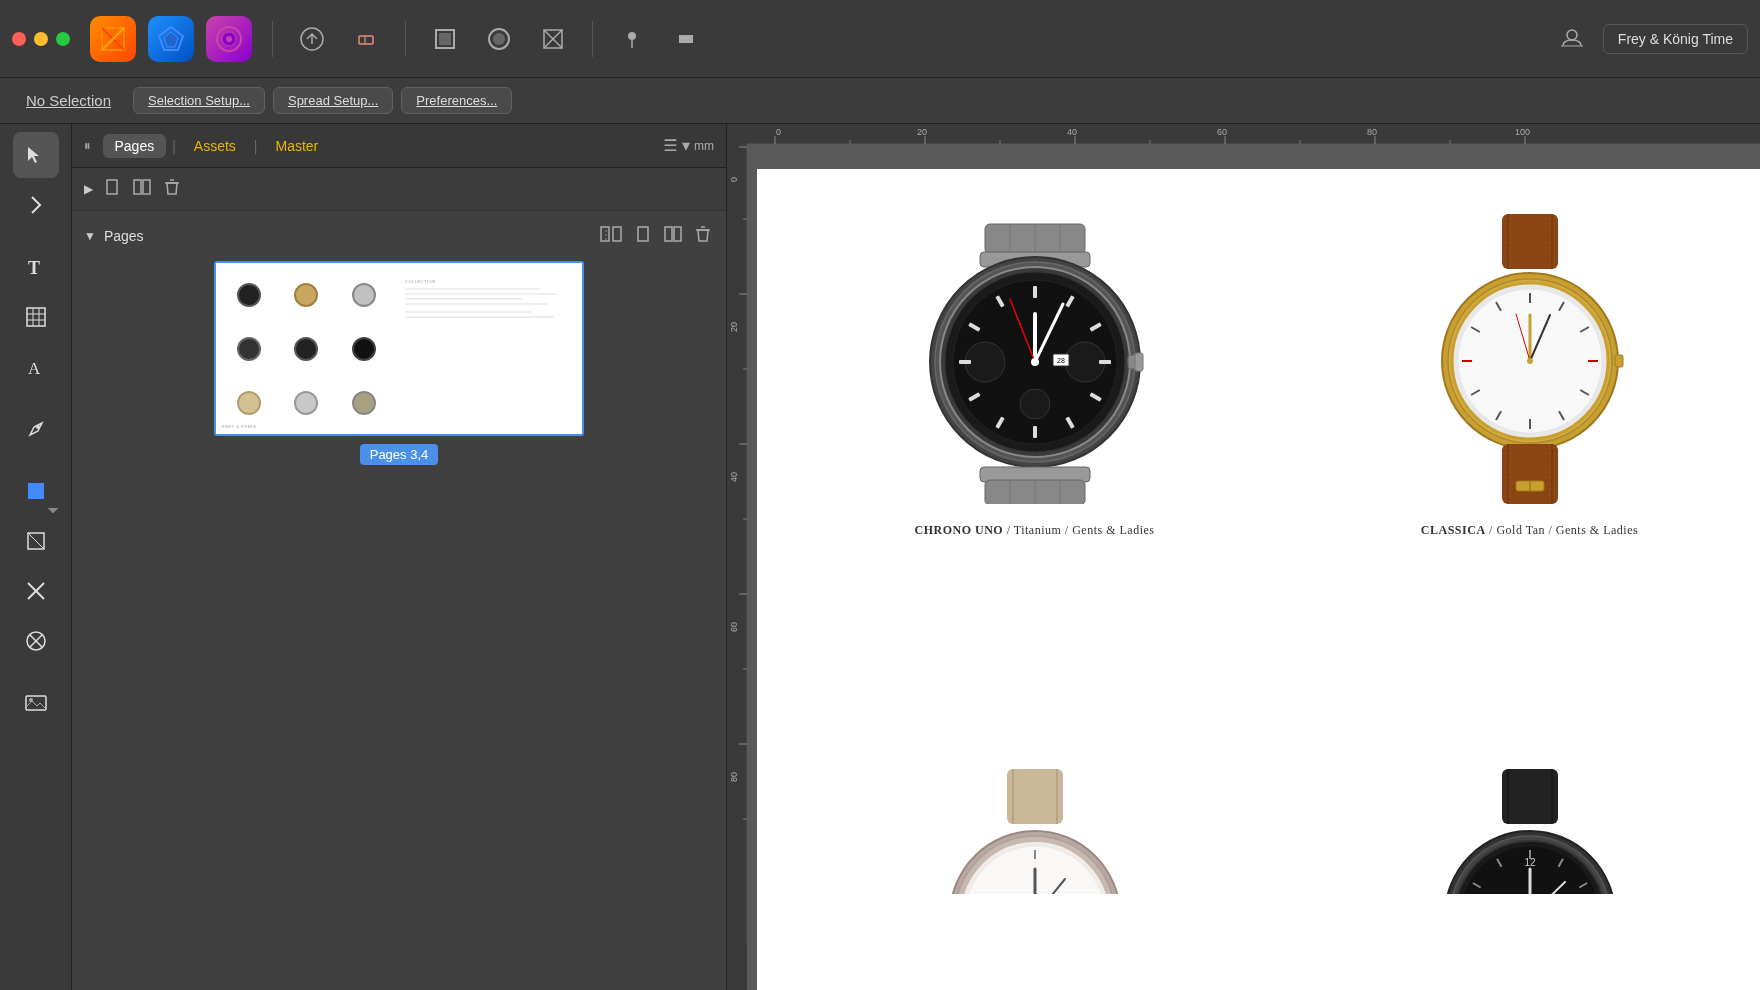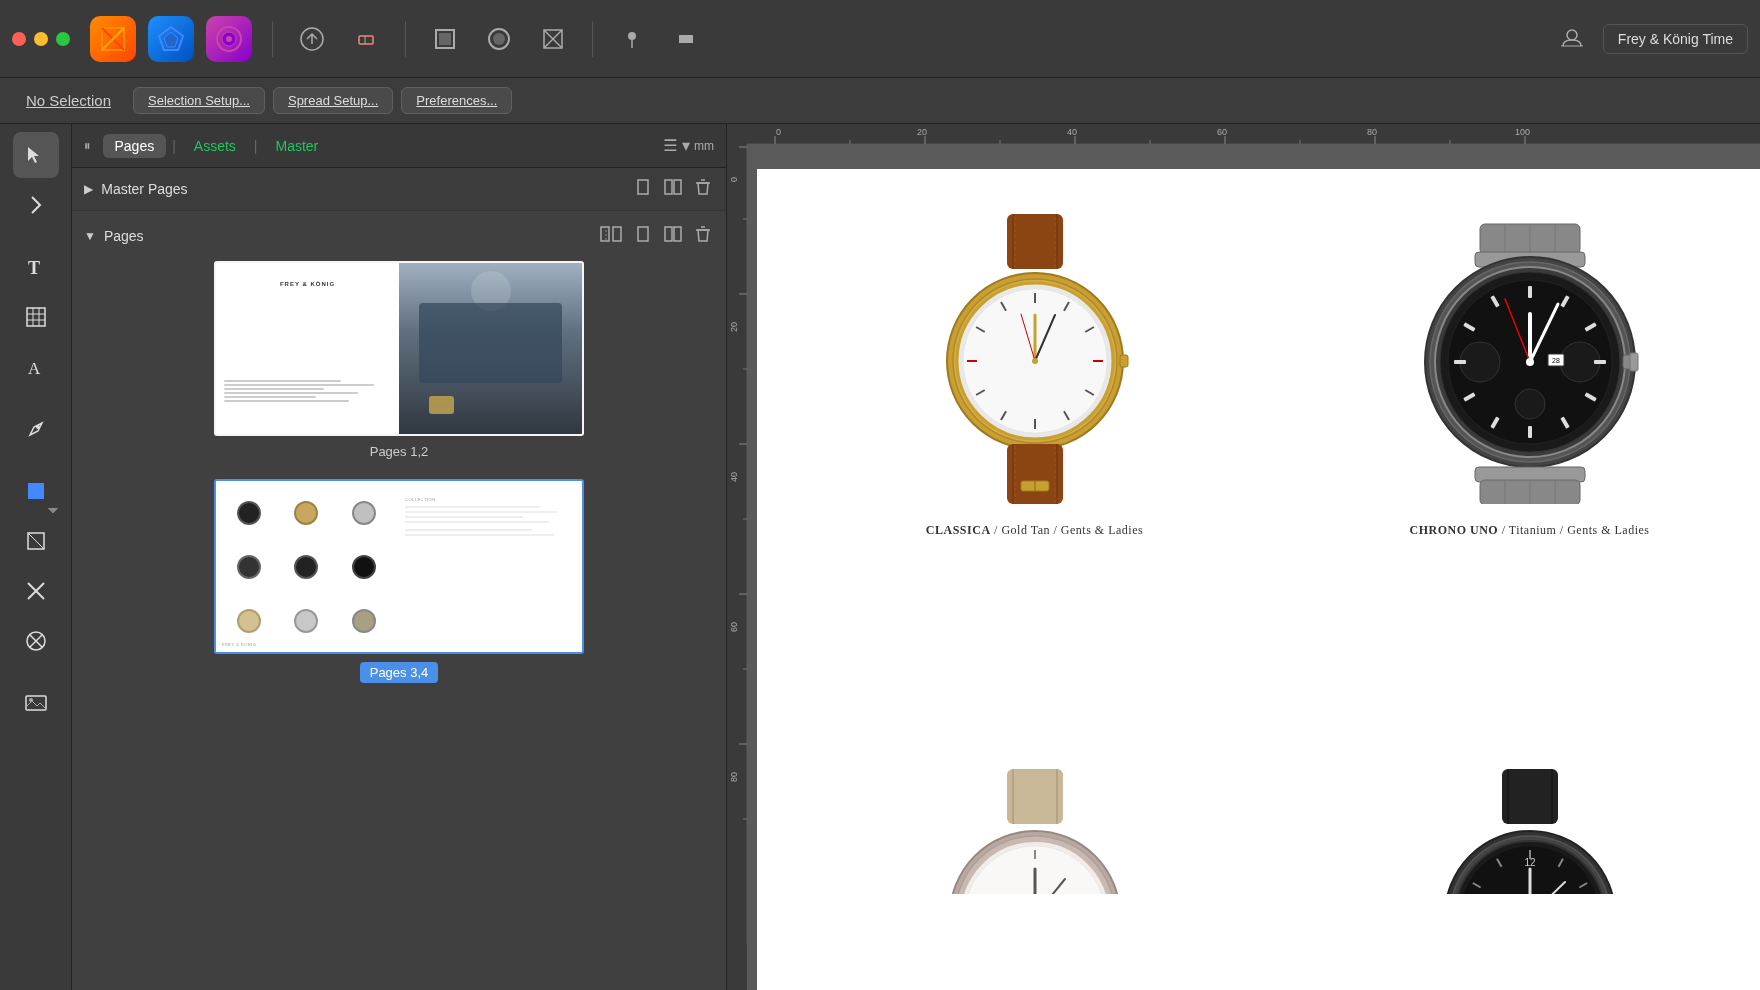--- a/index.html
+++ b/index.html
@@ -170,21 +170,21 @@
       color: #aaa;
       font-size: 13px;
       margin-right: 8px;
       cursor: pointer;
     }
     .panel-tab {
       padding: 4px 12px;
       border-radius: 6px;
       font-size: 14px;
       cursor: pointer;
-      color: #22c55e;
+      color: #eab308;
     }
     .panel-tab.active {
       background: #555;
       color: #fff;
     }
     .tab-separator {
       color: #666;
       font-size: 14px;
       margin: 0 2px;
     }
@@ -561,21 +561,20 @@
       <span class="panel-tab">Assets</span>
       <span class="tab-separator">|</span>
       <span class="panel-tab">Master</span>
       <div class="panel-tab-spacer"></div>
       <span class="list-icon">☰ ▾</span>
       <span class="mm-label">mm</span>
     </div>
 
     <div class="section-header">
       <span class="section-toggle">▶</span>
-      <span class="section-title">Master Pages</span>
       <div class="section-actions">
         <span class="sec-icon">
           <svg width="18" height="18" viewBox="0 0 18 18">
               <rect x="4" y="2" width="10" height="14" fill="none" stroke="#aaa" stroke-width="1.5"></rect>
             </svg>
         </span>
         <span class="sec-icon">
           <svg width="18" height="18" viewBox="0 0 18 18">
               <rect x="1" y="2" width="7" height="14" fill="none" stroke="#aaa" stroke-width="1.5"></rect>
               <rect x="10" y="2" width="7" height="14" fill="none" stroke="#aaa" stroke-width="1.5"></rect>
@@ -617,45 +616,20 @@
           <span class="sec-icon">
             <svg width="18" height="18" viewBox="0 0 18 18">
                 <path d="M4 5 L14 5 L13 16 L5 16 Z" fill="none" stroke="#aaa" stroke-width="1.5"></path>
                 <line x1="2" y1="5" x2="16" y2="5" stroke="#aaa" stroke-width="1.5"></line>
                 <line x1="7" y1="2" x2="11" y2="2" stroke="#aaa" stroke-width="1.5"></line>
               </svg>
           </span>
         </div>
       </div>
 
-      <div class="page-thumb-container">
-        <div class="page-thumb">
-
-          <div class="page-thumb-half thumb-page1-left" style="position:relative;background:#fff;">
-            <div class="thumb-logo">FREY &amp; KÖNIG</div>
-            <div style="position:absolute;bottom:30px;left:8px;right:8px;">
-              <div class="thumb-line" style="width:70%"></div>
-              <div class="thumb-line" style="width:90%"></div>
-              <div class="thumb-line" style="width:60%"></div>
-              <div class="thumb-line" style="width:80%"></div>
-              <div class="thumb-line" style="width:55%"></div>
-              <div class="thumb-line" style="width:75%"></div>
-            </div>
-          </div>
-
-          <div class="page-thumb-half" style="background:linear-gradient(180deg,#a0b0c0 0%,#607080 40%,#303840 100%);position:relative;overflow:hidden;">
-
-            <div style="position:absolute;top:8px;left:50%;transform:translateX(-50%);width:40px;height:40px;background:rgba(255,255,255,0.15);border-radius:50%;"></div>
-            <div style="position:absolute;top:40px;left:20px;right:20px;height:80px;background:rgba(50,70,90,0.7);border-radius:4px;"></div>
-
-            <div style="position:absolute;bottom:20px;left:30px;width:25px;height:18px;background:rgba(200,168,80,0.8);border-radius:3px;"></div>
-          </div>
-        </div>
-        <span class="page-label">Pages 1,2</span>
-      </div>
 
       <div class="page-thumb-container">
         <div class="page-thumb selected">
 
           <div class="page-thumb-half" style="background:#fff;padding:6px;position:relative;">
             <div style="display:grid;grid-template-columns:repeat(3,1fr);grid-template-rows:repeat(3,1fr);gap:3px;height:100%;">
 
               <div style="display:flex;align-items:center;justify-content:center;">
                   <div style="width:24px;height:24px;border-radius:50%;background:#222;border:2px solid #555;"></div>
                 </div>
@@ -761,20 +735,85 @@
     </div>
 
     <div class="page-canvas">
       <div class="page-white">
 
         <div style="display:grid;grid-template-columns:1fr 1fr;width:100%;padding:40px 50px;gap:20px 40px;align-items:start;">
 
           <div style="display:flex;flex-direction:column;align-items:center;gap:14px;">
             <div style="width:300px;height:300px;display:flex;align-items:center;justify-content:center;">
 
+              <svg width="280" height="290" viewBox="0 0 280 290">
+
+                <rect x="90" y="10" width="100" height="30" rx="5" fill="#888" stroke="#666" stroke-width="1"></rect>
+                <line x1="115" y1="10" x2="115" y2="40" stroke="#777" stroke-width="1"></line>
+                <line x1="140" y1="10" x2="140" y2="40" stroke="#777" stroke-width="1"></line>
+                <line x1="165" y1="10" x2="165" y2="40" stroke="#777" stroke-width="1"></line>
+
+                <rect x="85" y="38" width="110" height="15" rx="4" fill="#999" stroke="#666" stroke-width="1"></rect>
+
+                <circle cx="140" cy="148" r="105" fill="#444" stroke="#333" stroke-width="2"></circle>
+                <circle cx="140" cy="148" r="100" fill="#555" stroke="#666" stroke-width="1.5"></circle>
+
+                <circle cx="140" cy="148" r="95" fill="#3a3a3a" stroke="#888" stroke-width="2"></circle>
+
+                <circle cx="140" cy="148" r="90" fill="#1a1a1a" stroke="#333" stroke-width="1"></circle>
+
+                <circle cx="140" cy="148" r="82" fill="#111" stroke="#222" stroke-width="1"></circle>
+
+                <circle cx="90" cy="148" r="20" fill="#1a1a1a" stroke="#333" stroke-width="1"></circle>
+                <circle cx="190" cy="148" r="20" fill="#1a1a1a" stroke="#333" stroke-width="1"></circle>
+                <circle cx="140" cy="190" r="15" fill="#1a1a1a" stroke="#333" stroke-width="1"></circle>
+
+                <rect x="158" y="140" width="16" height="12" rx="1" fill="#fff" stroke="#333" stroke-width="1"></rect>
+                <text x="166" y="149" text-anchor="middle" font-size="7" fill="#000" font-family="sans-serif">28</text>
+
+                <rect x="138" y="72" width="4" height="12" rx="1" fill="#ddd" transform="rotate(0,140,148)"></rect>
+                <rect x="138" y="72" width="4" height="12" rx="1" fill="#ddd" transform="rotate(30,140,148)"></rect>
+                <rect x="138" y="72" width="4" height="12" rx="1" fill="#ddd" transform="rotate(60,140,148)"></rect>
+                <rect x="138" y="72" width="4" height="12" rx="1" fill="#ddd" transform="rotate(90,140,148)"></rect>
+                <rect x="138" y="72" width="4" height="12" rx="1" fill="#ddd" transform="rotate(120,140,148)"></rect>
+                <rect x="138" y="72" width="4" height="12" rx="1" fill="#ddd" transform="rotate(150,140,148)"></rect>
+                <rect x="138" y="72" width="4" height="12" rx="1" fill="#ddd" transform="rotate(180,140,148)"></rect>
+                <rect x="138" y="72" width="4" height="12" rx="1" fill="#ddd" transform="rotate(210,140,148)"></rect>
+                <rect x="138" y="72" width="4" height="12" rx="1" fill="#ddd" transform="rotate(240,140,148)"></rect>
+                <rect x="138" y="72" width="4" height="12" rx="1" fill="#ddd" transform="rotate(270,140,148)"></rect>
+                <rect x="138" y="72" width="4" height="12" rx="1" fill="#ddd" transform="rotate(300,140,148)"></rect>
+                <rect x="138" y="72" width="4" height="12" rx="1" fill="#ddd" transform="rotate(330,140,148)"></rect>
+
+                <line x1="140" y1="148" x2="140" y2="100" stroke="#fff" stroke-width="4" stroke-linecap="round"></line>
+
+                <line x1="140" y1="148" x2="168" y2="90" stroke="#fff" stroke-width="3" stroke-linecap="round"></line>
+
+                <line x1="140" y1="148" x2="115" y2="85" stroke="#e00" stroke-width="1.5" stroke-linecap="round"></line>
+                <circle cx="140" cy="148" r="4" fill="#fff"></circle>
+
+                <rect x="233" y="141" width="10" height="14" rx="3" fill="#888" stroke="#666" stroke-width="1"></rect>
+                <rect x="240" y="139" width="8" height="18" rx="2" fill="#999" stroke="#777" stroke-width="1"></rect>
+
+                <rect x="85" y="253" width="110" height="15" rx="4" fill="#999" stroke="#666" stroke-width="1"></rect>
+
+                <rect x="90" y="266" width="100" height="25" rx="5" fill="#888" stroke="#666" stroke-width="1"></rect>
+                <line x1="115" y1="266" x2="115" y2="291" stroke="#777" stroke-width="1"></line>
+                <line x1="140" y1="266" x2="140" y2="291" stroke="#777" stroke-width="1"></line>
+                <line x1="165" y1="266" x2="165" y2="291" stroke="#777" stroke-width="1"></line>
+              </svg>
+            </div>
+            <div class="watch-caption">
+              <span class="model">CHRONO UNO</span>
+              <span> / Titanium / Gents &amp; Ladies</span>
+            </div>
+          </div>
+
+          <div style="display:flex;flex-direction:column;align-items:center;gap:14px;">
+            <div style="width:300px;height:300px;display:flex;align-items:center;justify-content:center;">
+
               <svg width="220" height="300" viewBox="0 0 220 300">
 
                 <rect x="82" y="5" width="56" height="55" rx="6" fill="#8B4513"></rect>
                 <line x1="88" y1="5" x2="88" y2="60" stroke="#6B3410" stroke-width="1"></line>
                 <line x1="132" y1="5" x2="132" y2="60" stroke="#6B3410" stroke-width="1"></line>
 
                 <line x1="90" y1="8" x2="90" y2="58" stroke="#a06030" stroke-width="0.5" stroke-dasharray="3,3"></line>
                 <line x1="130" y1="8" x2="130" y2="58" stroke="#a06030" stroke-width="0.5" stroke-dasharray="3,3"></line>
 
                 <circle cx="110" cy="152" r="88" fill="#c8a030" stroke="#a07820" stroke-width="2"></circle>
@@ -815,85 +854,20 @@
                 <rect x="96" y="272" width="28" height="10" rx="2" fill="#c8a030" stroke="#a07820" stroke-width="1"></rect>
                 <line x1="110" y1="272" x2="110" y2="282" stroke="#a07820" stroke-width="1.5"></line>
               </svg>
             </div>
             <div class="watch-caption">
               <span class="model">CLASSICA</span>
               <span> / Gold Tan / Gents &amp; Ladies</span>
             </div>
           </div>
 
-          <div style="display:flex;flex-direction:column;align-items:center;gap:14px;">
-            <div style="width:300px;height:300px;display:flex;align-items:center;justify-content:center;">
-
-              <svg width="280" height="290" viewBox="0 0 280 290">
-
-                <rect x="90" y="10" width="100" height="30" rx="5" fill="#888" stroke="#666" stroke-width="1"></rect>
-                <line x1="115" y1="10" x2="115" y2="40" stroke="#777" stroke-width="1"></line>
-                <line x1="140" y1="10" x2="140" y2="40" stroke="#777" stroke-width="1"></line>
-                <line x1="165" y1="10" x2="165" y2="40" stroke="#777" stroke-width="1"></line>
-
-                <rect x="85" y="38" width="110" height="15" rx="4" fill="#999" stroke="#666" stroke-width="1"></rect>
-
-                <circle cx="140" cy="148" r="105" fill="#444" stroke="#333" stroke-width="2"></circle>
-                <circle cx="140" cy="148" r="100" fill="#555" stroke="#666" stroke-width="1.5"></circle>
-
-                <circle cx="140" cy="148" r="95" fill="#3a3a3a" stroke="#888" stroke-width="2"></circle>
-
-                <circle cx="140" cy="148" r="90" fill="#1a1a1a" stroke="#333" stroke-width="1"></circle>
-
-                <circle cx="140" cy="148" r="82" fill="#111" stroke="#222" stroke-width="1"></circle>
-
-                <circle cx="90" cy="148" r="20" fill="#1a1a1a" stroke="#333" stroke-width="1"></circle>
-                <circle cx="190" cy="148" r="20" fill="#1a1a1a" stroke="#333" stroke-width="1"></circle>
-                <circle cx="140" cy="190" r="15" fill="#1a1a1a" stroke="#333" stroke-width="1"></circle>
-
-                <rect x="158" y="140" width="16" height="12" rx="1" fill="#fff" stroke="#333" stroke-width="1"></rect>
-                <text x="166" y="149" text-anchor="middle" font-size="7" fill="#000" font-family="sans-serif">28</text>
-
-                <rect x="138" y="72" width="4" height="12" rx="1" fill="#ddd" transform="rotate(0,140,148)"></rect>
-                <rect x="138" y="72" width="4" height="12" rx="1" fill="#ddd" transform="rotate(30,140,148)"></rect>
-                <rect x="138" y="72" width="4" height="12" rx="1" fill="#ddd" transform="rotate(60,140,148)"></rect>
-                <rect x="138" y="72" width="4" height="12" rx="1" fill="#ddd" transform="rotate(90,140,148)"></rect>
-                <rect x="138" y="72" width="4" height="12" rx="1" fill="#ddd" transform="rotate(120,140,148)"></rect>
-                <rect x="138" y="72" width="4" height="12" rx="1" fill="#ddd" transform="rotate(150,140,148)"></rect>
-                <rect x="138" y="72" width="4" height="12" rx="1" fill="#ddd" transform="rotate(180,140,148)"></rect>
-                <rect x="138" y="72" width="4" height="12" rx="1" fill="#ddd" transform="rotate(210,140,148)"></rect>
-                <rect x="138" y="72" width="4" height="12" rx="1" fill="#ddd" transform="rotate(240,140,148)"></rect>
-                <rect x="138" y="72" width="4" height="12" rx="1" fill="#ddd" transform="rotate(270,140,148)"></rect>
-                <rect x="138" y="72" width="4" height="12" rx="1" fill="#ddd" transform="rotate(300,140,148)"></rect>
-                <rect x="138" y="72" width="4" height="12" rx="1" fill="#ddd" transform="rotate(330,140,148)"></rect>
-
-                <line x1="140" y1="148" x2="140" y2="100" stroke="#fff" stroke-width="4" stroke-linecap="round"></line>
-
-                <line x1="140" y1="148" x2="168" y2="90" stroke="#fff" stroke-width="3" stroke-linecap="round"></line>
-
-                <line x1="140" y1="148" x2="115" y2="85" stroke="#e00" stroke-width="1.5" stroke-linecap="round"></line>
-                <circle cx="140" cy="148" r="4" fill="#fff"></circle>
-
-                <rect x="233" y="141" width="10" height="14" rx="3" fill="#888" stroke="#666" stroke-width="1"></rect>
-                <rect x="240" y="139" width="8" height="18" rx="2" fill="#999" stroke="#777" stroke-width="1"></rect>
-
-                <rect x="85" y="253" width="110" height="15" rx="4" fill="#999" stroke="#666" stroke-width="1"></rect>
-
-                <rect x="90" y="266" width="100" height="25" rx="5" fill="#888" stroke="#666" stroke-width="1"></rect>
-                <line x1="115" y1="266" x2="115" y2="291" stroke="#777" stroke-width="1"></line>
-                <line x1="140" y1="266" x2="140" y2="291" stroke="#777" stroke-width="1"></line>
-                <line x1="165" y1="266" x2="165" y2="291" stroke="#777" stroke-width="1"></line>
-              </svg>
-            </div>
-            <div class="watch-caption">
-              <span class="model">CHRONO UNO</span>
-              <span> / Titanium / Gents &amp; Ladies</span>
-            </div>
-          </div>
-
           <div style="display:flex;flex-direction:column;align-items:center;">
             <div style="width:280px;height:180px;overflow:hidden;display:flex;align-items:flex-start;justify-content:center;">
               <svg width="220" height="300" viewBox="0 0 220 200">
 
                 <rect x="82" y="5" width="56" height="55" rx="6" fill="#c8b898"></rect>
                 <line x1="88" y1="5" x2="88" y2="60" stroke="#a09070" stroke-width="1"></line>
                 <line x1="132" y1="5" x2="132" y2="60" stroke="#a09070" stroke-width="1"></line>
 
                 <circle cx="110" cy="152" r="85" fill="#b8a8a0" stroke="#9a8880" stroke-width="2"></circle>
                 <circle cx="110" cy="152" r="80" fill="#c8b8b0" stroke="#aaa0a0" stroke-width="1.5"></circle>

